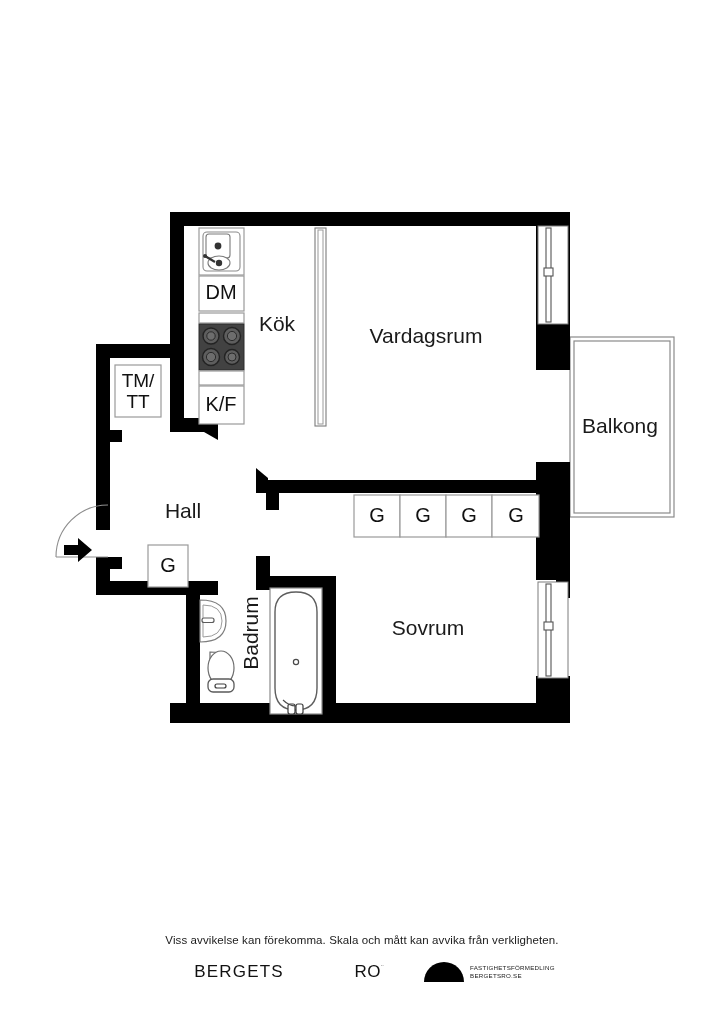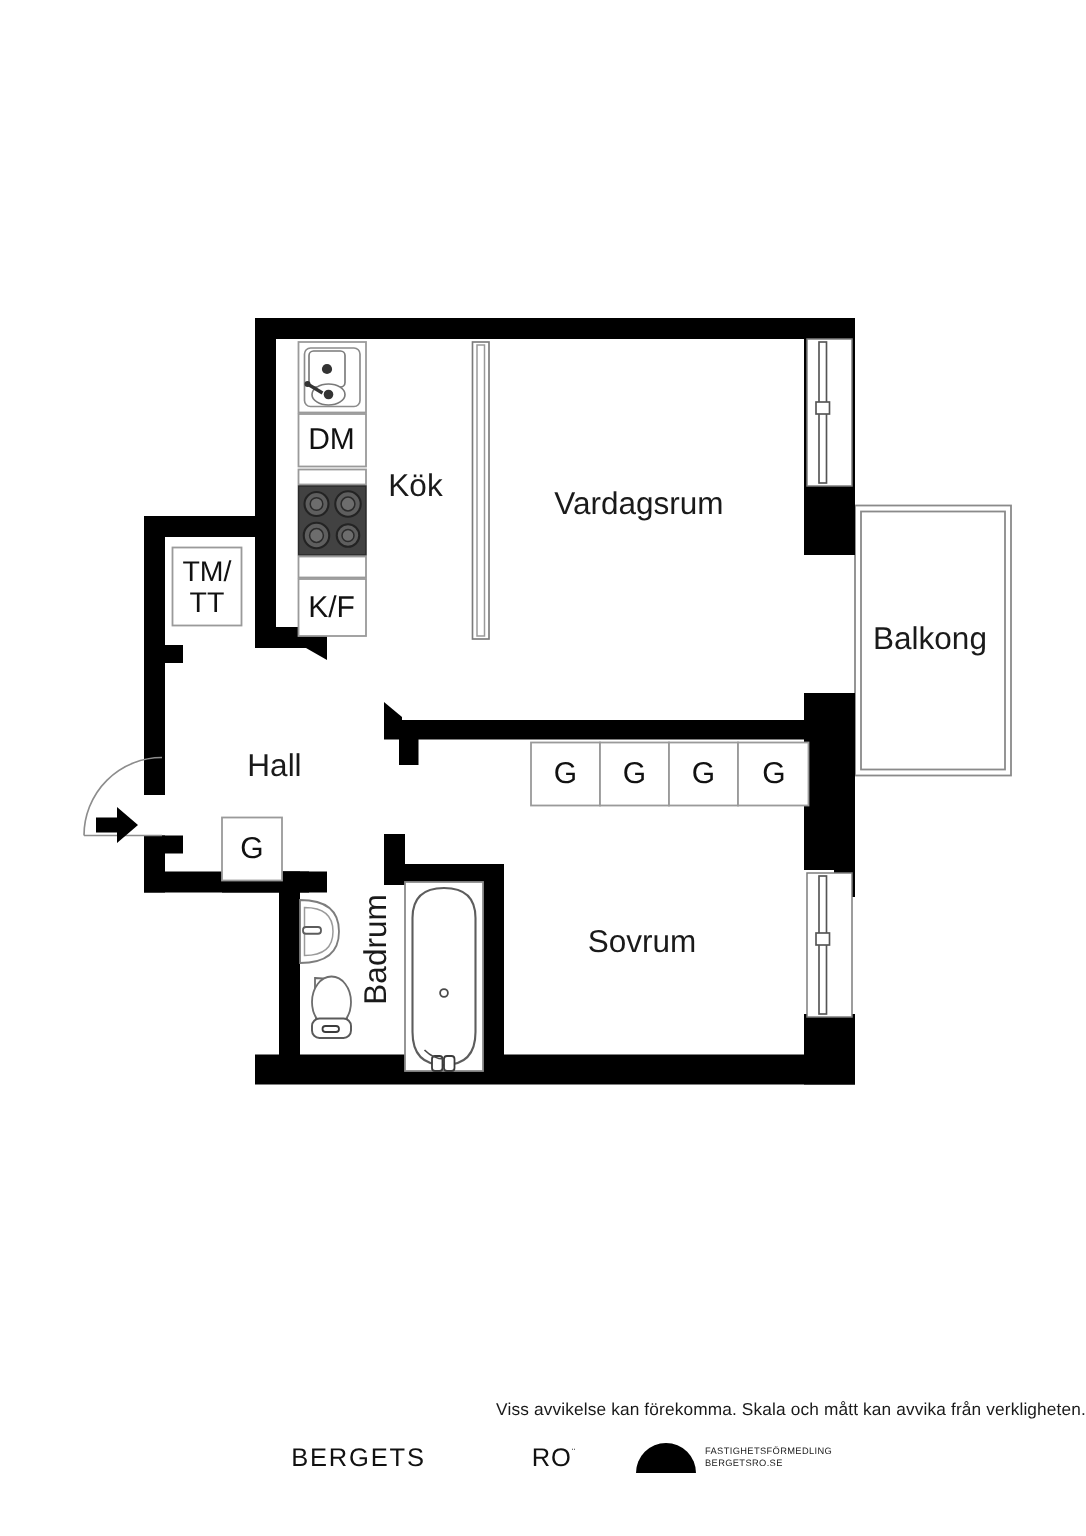--- a/index.html
+++ b/index.html
@@ -52,21 +52,21 @@
     fill: #111111;
     font-size: 19px;
     text-anchor: middle;
     dominant-baseline: middle;
   }
   .disclaimer {
     position: absolute;
     left: 0;
     top: 934px;
     width: 724px;
-    text-align: right;
+    text-align: center;
     font-size: 11.5px;
     color: #1a1a1a;
     font-family: "Liberation Sans", sans-serif;
     letter-spacing: 0.1px;
   }
   .footer-logos {
     position: absolute;
     left: 0;
     top: 962px;
     width: 724px;

